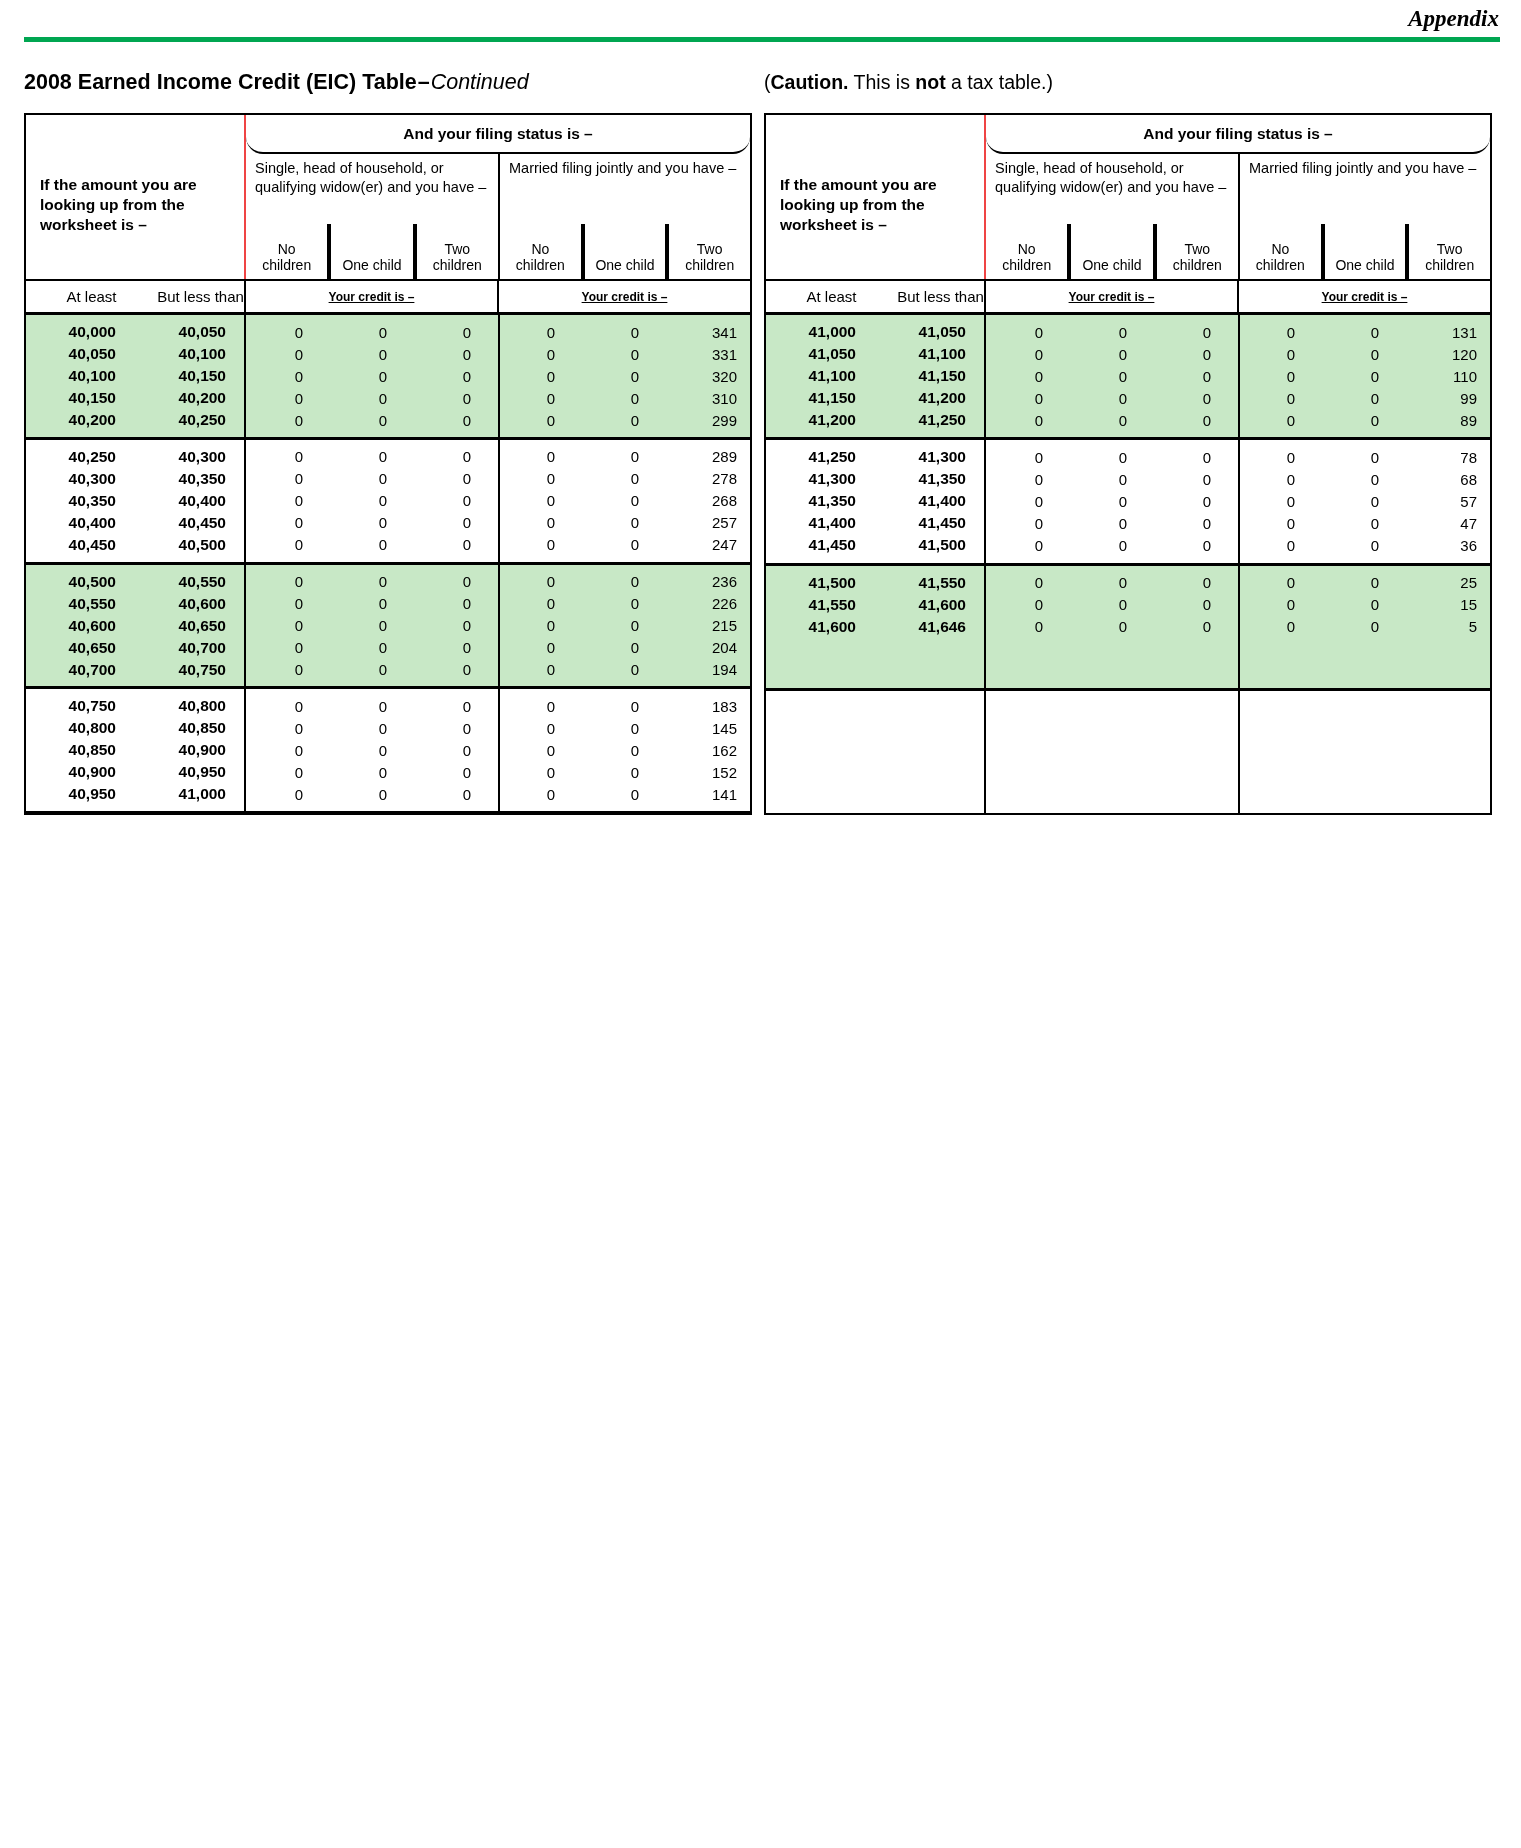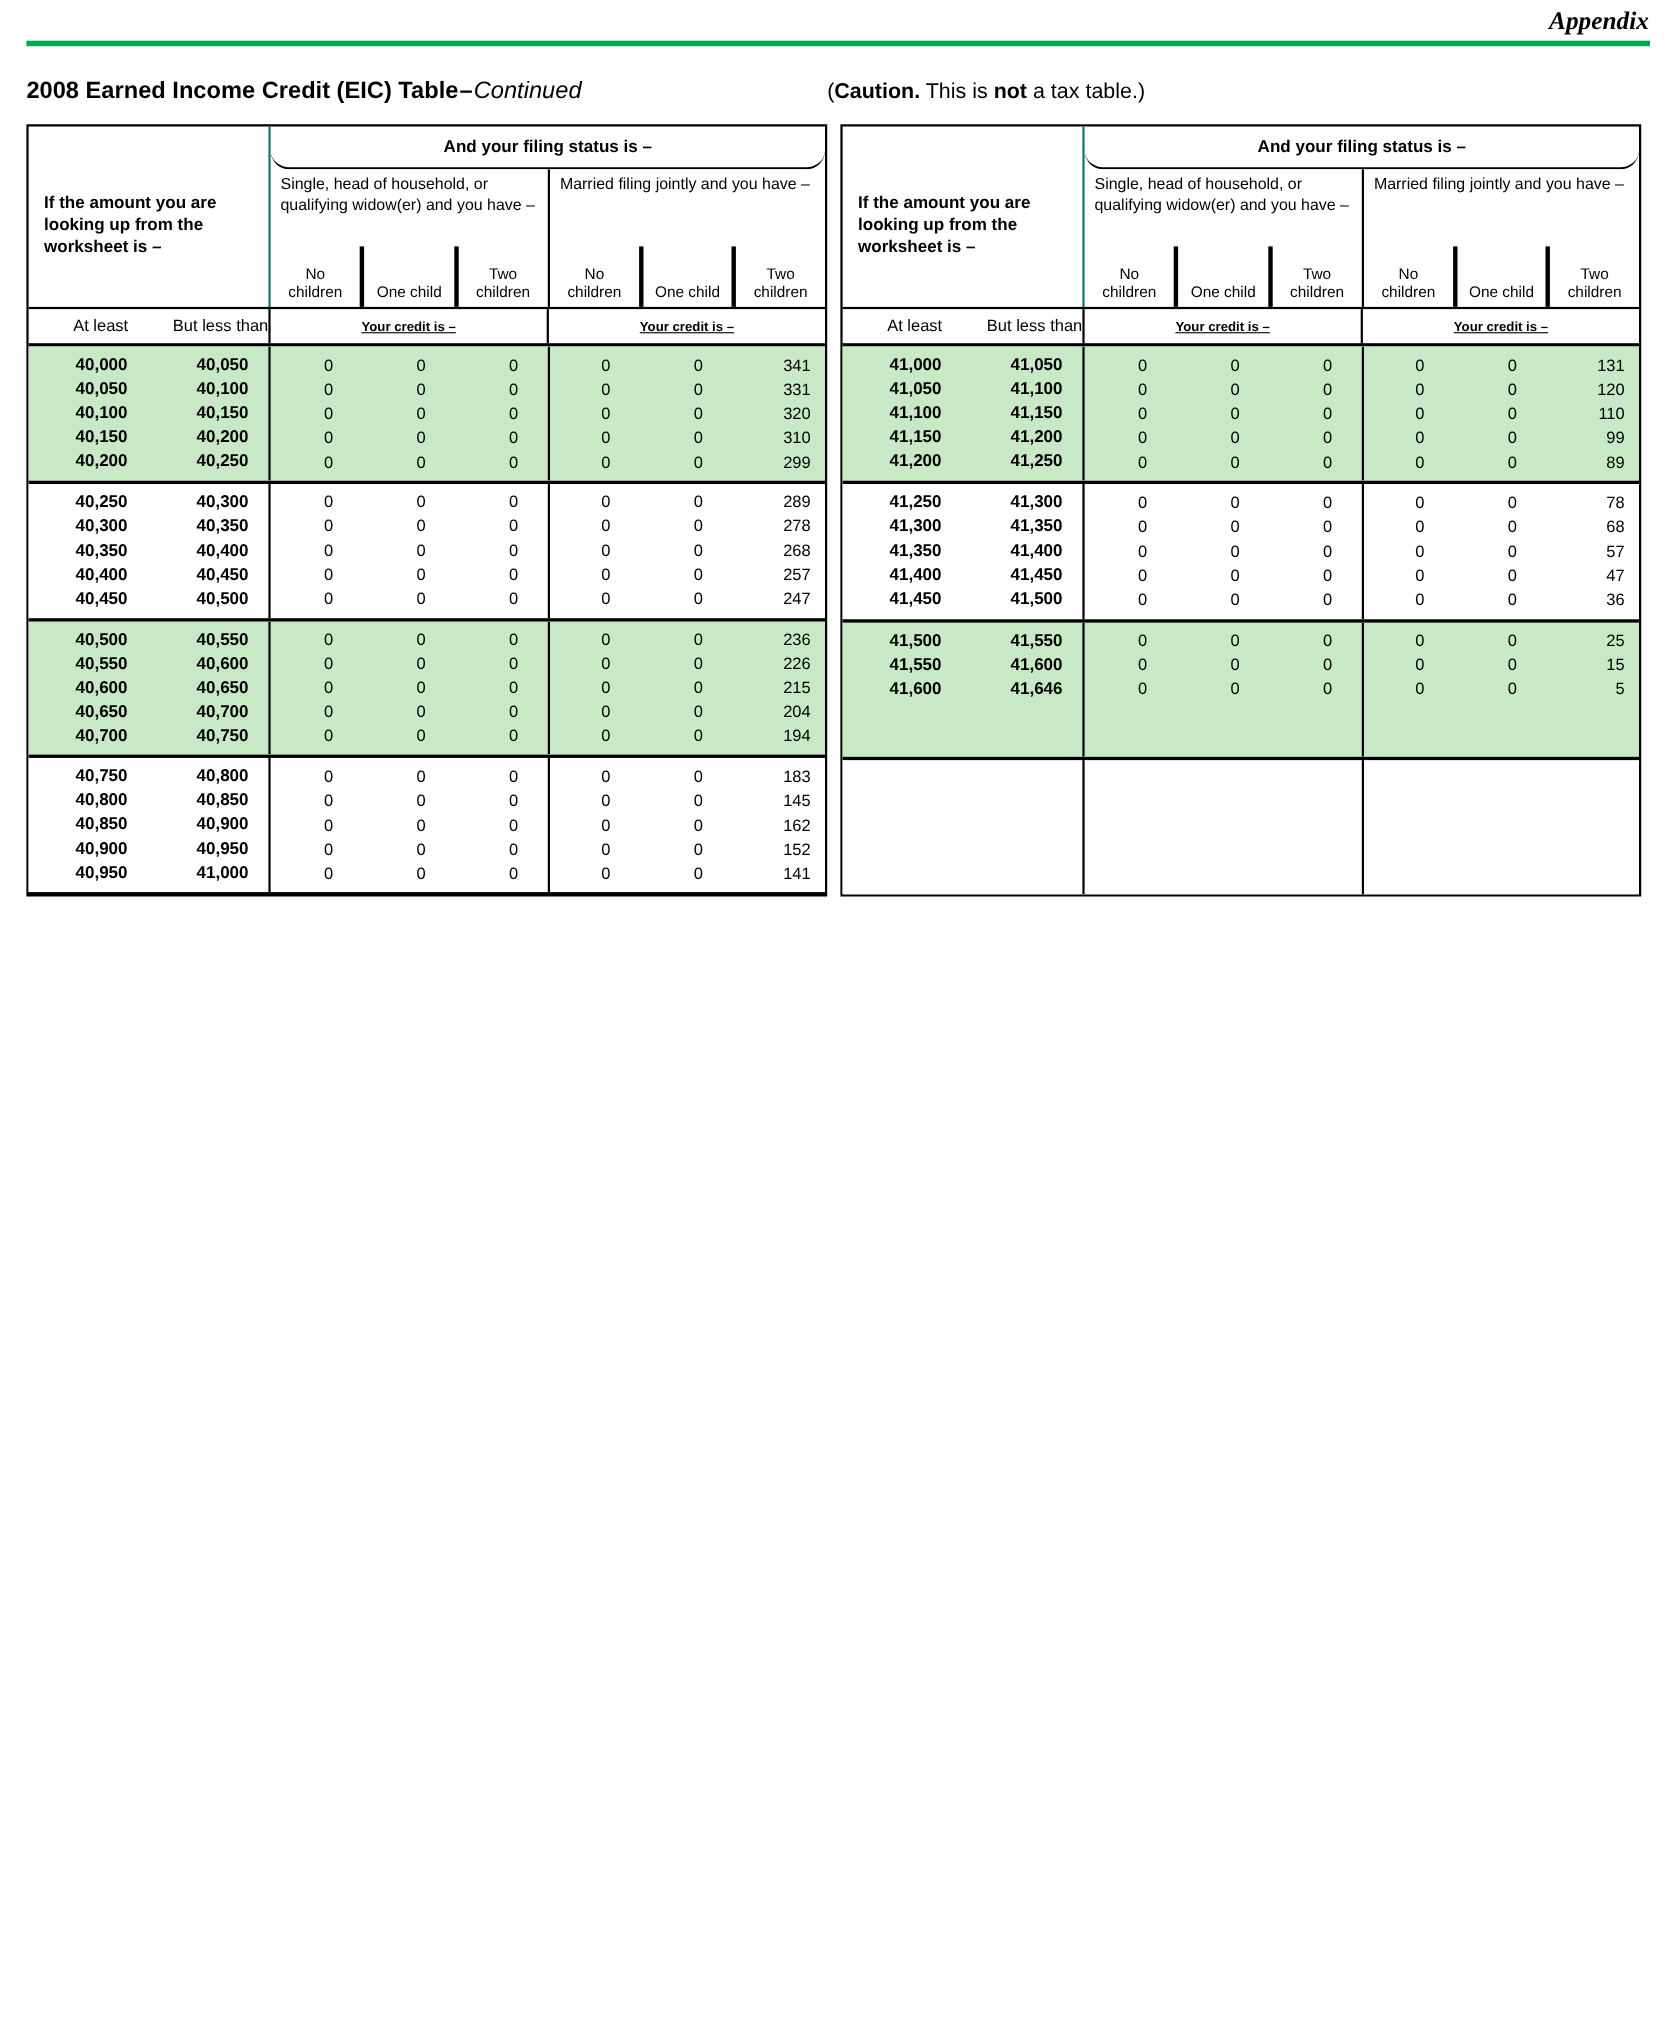--- a/index.html
+++ b/index.html
@@ -13,32 +13,32 @@
   .green-rule { position:absolute; top:37px; left:24px; width:1476px; height:5px;
                 background:var(--rule-green,#00a651); }
 
   .main { position:absolute; left:24px; top:70px; width:1468px; }
 
   .titles { display:flex; align-items:baseline; height:42px; }
   .title-left { width:728px; white-space:nowrap; }
   .title-main { font-weight:bold; font-size:21.5px; }
   .title-dash { font-weight:bold; font-size:21.5px; margin:0 1px; }
   .title-cont { font-style:italic; font-size:21.5px; }
-  .caution { width:728px; margin-left:0; font-size:19.5px; white-space:nowrap; }
+  .caution { width:728px; margin-left:12px; font-size:19.5px; white-space:nowrap; }
   .caution .b { font-weight:bold; }
 
   .tables { display:flex; margin-top:1px; }
   .eic { width:728px; height:702px; border:2px solid #000; background:#fff;
          display:flex; flex-direction:column; }
   .eic.left { border-bottom-width:4px; }
   .eic.right { margin-left:12px; }
 
   
   .thead { height:164px; display:flex; flex:0 0 auto; }
-  .stub-head { width:220px; flex:0 0 220px; border-right:2px solid #0f766e;
+  .stub-head { width:220px; flex:0 0 220px; border-right:2px solid #ef4444;
                display:flex; align-items:center; padding:16px 16px 0 14px;
                font-weight:bold; font-size:15.5px; line-height:1.3; }
   .head-right { flex:1; display:flex; flex-direction:column; }
   .filing { height:39px; border-bottom:2px solid #000; display:flex;
             align-items:center; justify-content:center;
             font-weight:bold; font-size:15.5px;border-radius:17px; }
   .groups-head { flex:1; display:flex; }
   .ghead { width:50%; display:flex; flex-direction:column; }
   .ghead.married { border-left:2px solid #000; }
   .glabel { flex:1; padding:5px 8px 0 9px; font-size:14.5px; line-height:1.28; }

